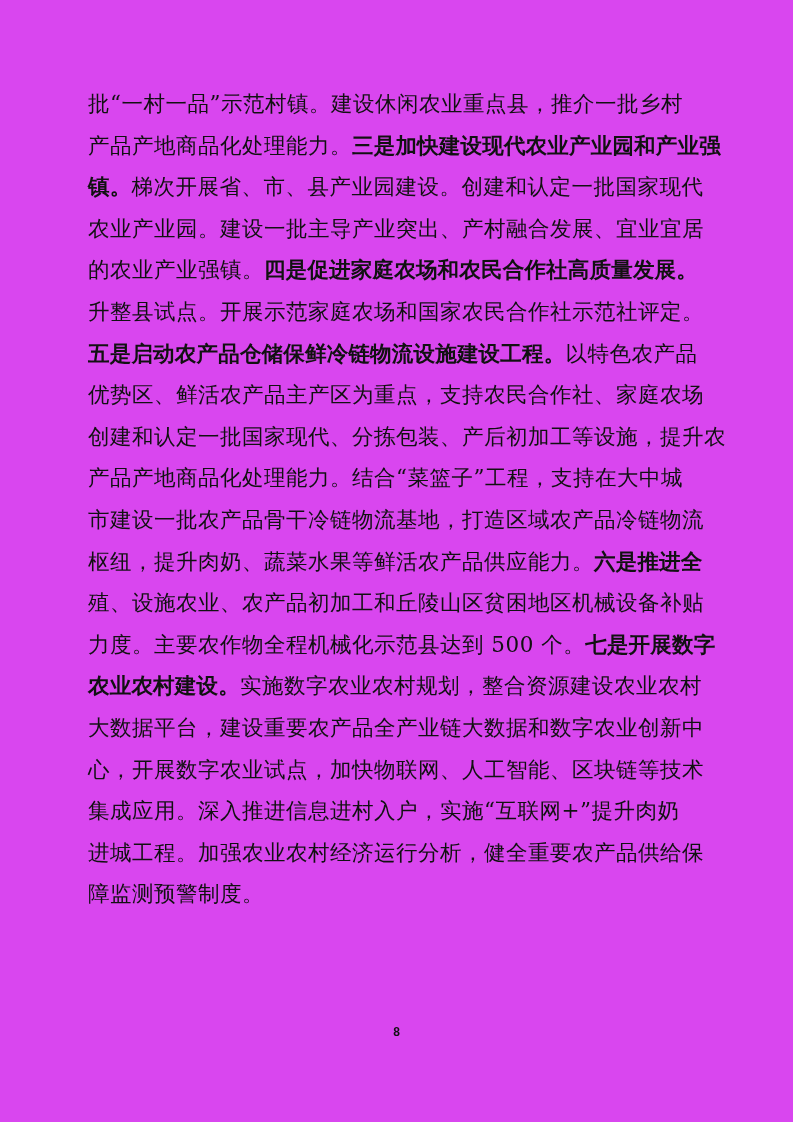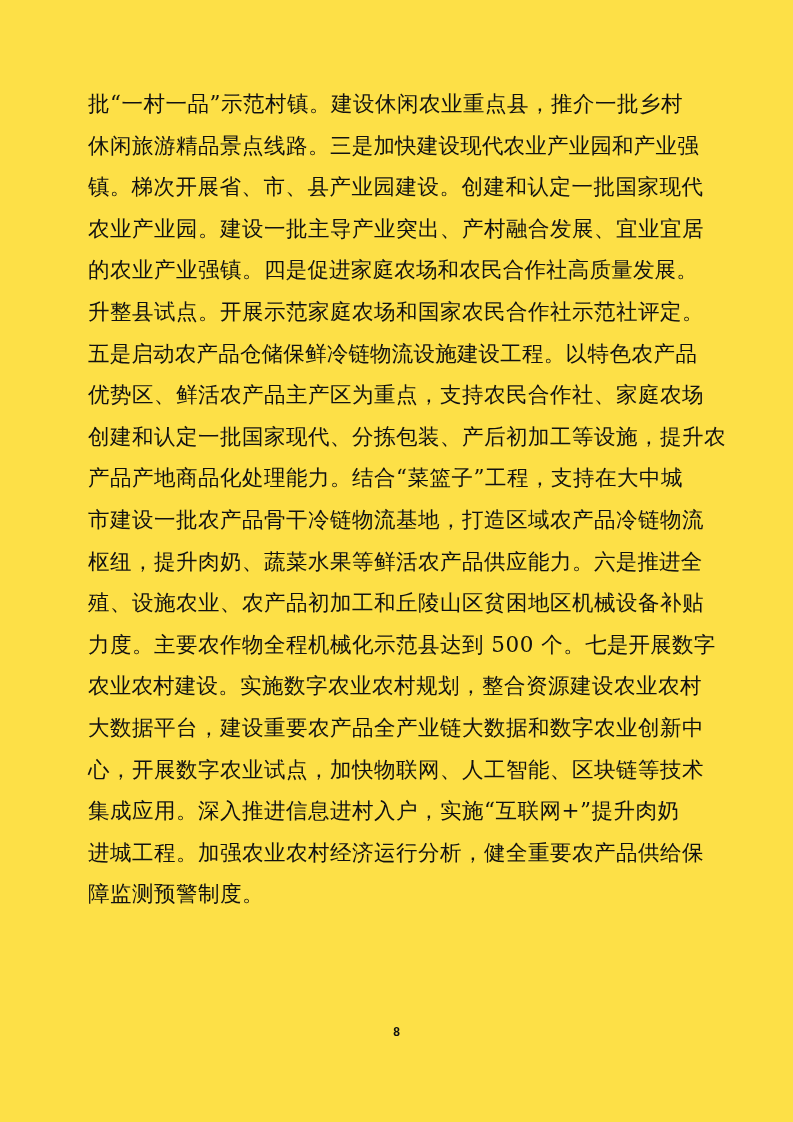--- a/index.html
+++ b/index.html
@@ -1,37 +1,37 @@
 <!DOCTYPE html>
 <html><head>
 <meta charset="utf-8">
 <style>
   html, body { margin: 0; padding: 0; background: #ffffff; }
   body { width: 793px; height: 1122px; position: relative; overflow: hidden; }
-  .page { position: absolute; left: 0; top: 0; width: 793px; height: 1122px; background: #fde047; }
+  .page { position: absolute; left: 0; top: 0; width: 793px; height: 1122px; background: #d946ef; }
   .body-text {
     position: absolute; left: 88px; top: 83px; width: 616px;
     font-family: "DejaVu Serif", "Liberation Serif", serif;
     font-size: 21.5px; line-height: 41.6px; color: #111;
     letter-spacing: 0.5px;
   }
   .line { display: block; white-space: nowrap; height: 41.6px; }
-  .b { font-weight: normal; font-family: "DejaVu Sans", "Liberation Sans", sans-serif; letter-spacing: 0.2px; text-align: center; }
+  .b { font-weight: bold; font-family: "DejaVu Sans", "Liberation Sans", sans-serif; letter-spacing: 0.2px; text-align: center; }
   .page-number {
     position: absolute; left: 0; width: 793px; top: 1025px; text-align: center;
     font-family: "Liberation Sans", "DejaVu Sans", sans-serif; font-size: 12px; font-weight: bold; color: #111;
   }
 </style>
 </head>
 <body>
 
 <div class="page">
   <div class="body-text" id="body-text">
       <span class="line"><span>批“一村一品”示范村镇。建设休闲农业重点县，推介一批乡村</span></span>
-      <span class="line"><span>休闲旅游精品景点线路。</span><span class="b">三是加快建设现代农业产业园和产业强</span></span>
+      <span class="line"><span>产品产地商品化处理能力。</span><span class="b">三是加快建设现代农业产业园和产业强</span></span>
       <span class="line"><span class="b">镇。</span><span>梯次开展省、市、县产业园建设。创建和认定一批国家现代</span></span>
       <span class="line"><span>农业产业园。建设一批主导产业突出、产村融合发展、宜业宜居</span></span>
       <span class="line"><span>的农业产业强镇。</span><span class="b">四是促进家庭农场和农民合作社高质量发展。</span></span>
       <span class="line"><span>升整县试点。开展示范家庭农场和国家农民合作社示范社评定。</span></span>
       <span class="line"><span class="b">五是启动农产品仓储保鲜冷链物流设施建设工程。</span><span>以特色农产品</span></span>
       <span class="line"><span>优势区、鲜活农产品主产区为重点，支持农民合作社、家庭农场</span></span>
       <span class="line"><span>创建和认定一批国家现代、分拣包装、产后初加工等设施，提升农</span></span>
       <span class="line"><span>产品产地商品化处理能力。结合“菜篮子”工程，支持在大中城</span></span>
       <span class="line"><span>市建设一批农产品骨干冷链物流基地，打造区域农产品冷链物流</span></span>
       <span class="line"><span>枢纽，提升肉奶、蔬菜水果等鲜活农产品供应能力。</span><span class="b">六是推进全</span></span>

